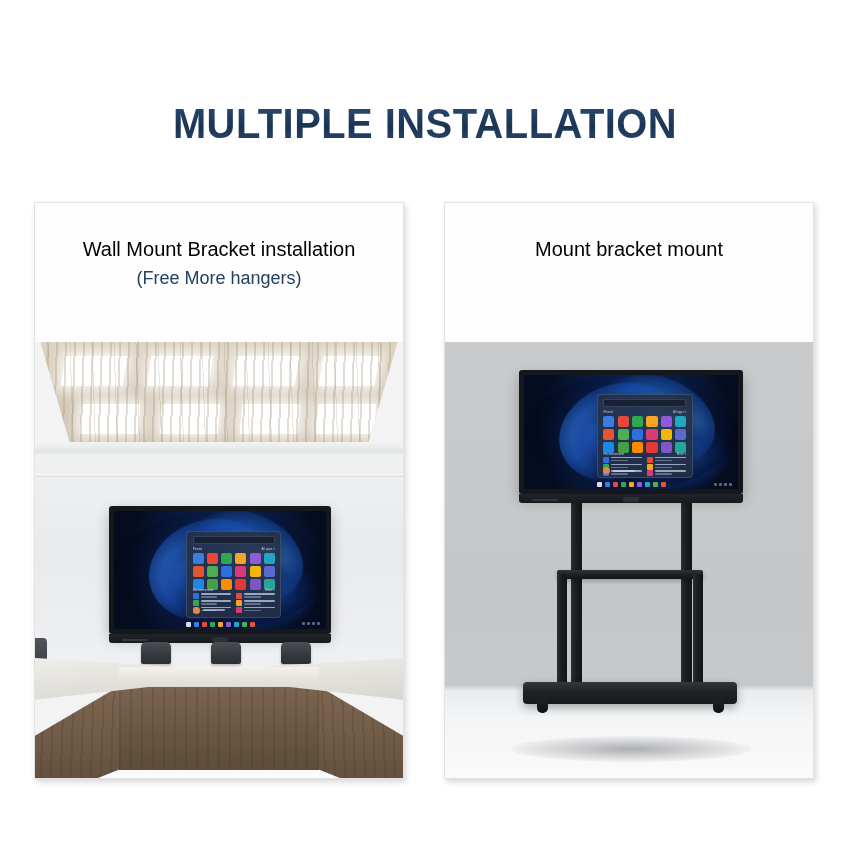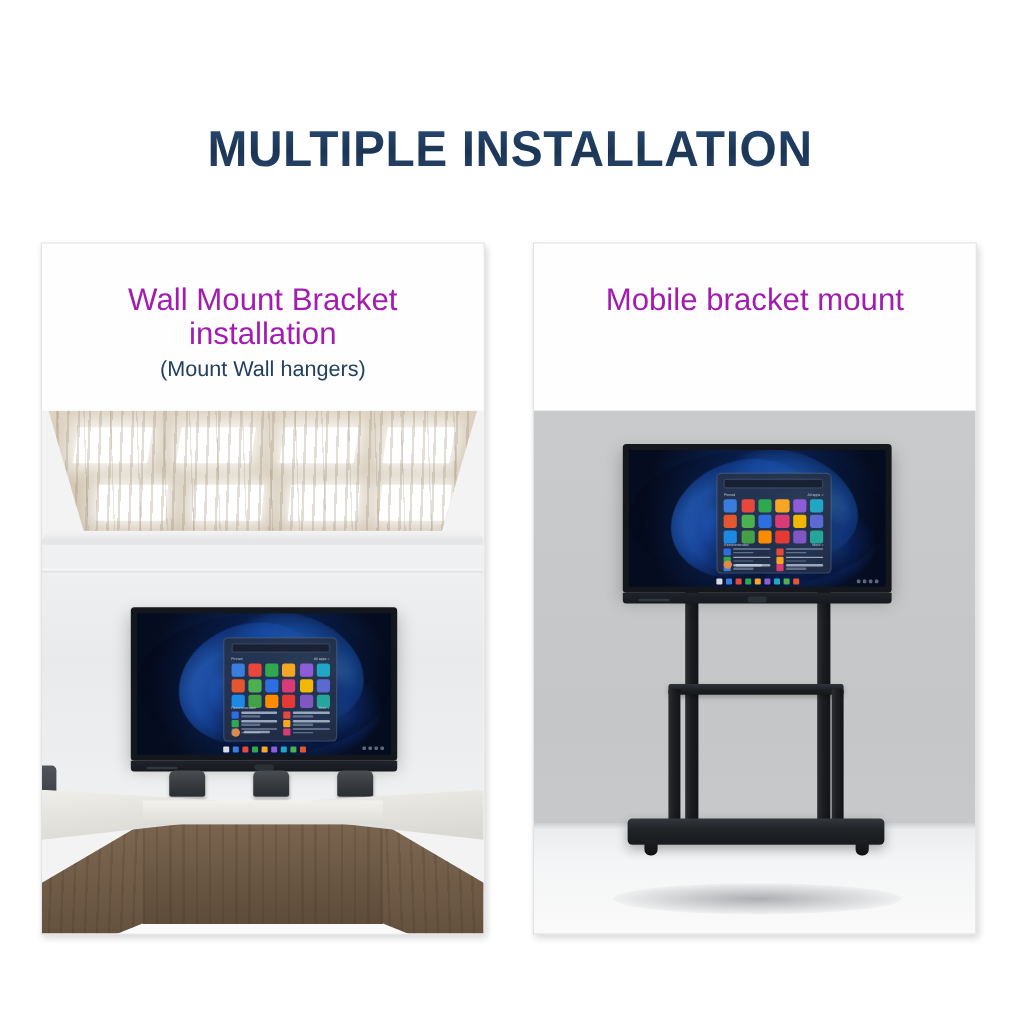--- a/index.html
+++ b/index.html
@@ -54,23 +54,23 @@
     height: 139px;
     box-sizing: border-box;
     padding-top: 32px;
     text-align: center;
     background: #fefefe;
     color: #1d3a5f;
     position: relative;
     z-index: 5;
   }
   .caption-title {
-    font-size: 26px;
+    font-size: 20px;
     line-height: 29px;
-    color: #a21caf;
+    color: #000000;
     padding: 0 18px;
   }
   .caption-sub {
     font-size: 18px;
     line-height: 26px;
     color: #23405f;
     padding: 0 22px;
     margin-top: 1px;
   }
 
@@ -384,21 +384,21 @@
 </style>
 </head>
 <body>
 
 <div id="page-title">MULTIPLE INSTALLATION</div>
 
 <section class="panel" id="panel-left">
 
   <div class="caption">
     <div class="caption-title">Wall Mount Bracket installation</div>
-    <div class="caption-sub">(Mount Wall hangers)</div>
+    <div class="caption-sub">(Free More hangers)</div>
   </div>
 
   <div class="photo" id="photo-left">
 
     <div class="lr-ceiling">
       <div class="lr-lightrow row1">
         <div class="lr-light" style="left:34px;  width:62px;"></div>
         <div class="lr-light" style="left:120px; width:62px;"></div>
         <div class="lr-light" style="left:206px; width:62px;"></div>
         <div class="lr-light" style="left:292px; width:56px;"></div>
@@ -543,21 +543,21 @@
       <div class="lr-table-topR"></div>
       <div class="lr-table-topC"></div>
     </div>
 
   </div>
 </section>
 
 <section class="panel" id="panel-right">
 
   <div class="caption">
-    <div class="caption-title">Mobile bracket mount</div>
+    <div class="caption-title">Mount bracket mount</div>
   </div>
 
   <div class="photo" id="photo-right">
 
     <div class="rr-floor"></div>
     <div class="stand-shadow" style="left:66px; bottom:16px; width:240px; height:26px;"></div>
 
     <div class="stand-post" style="left:126px; top:146px; height:204px;"></div>
     <div class="stand-post" style="left:236px; top:146px; height:204px;"></div>
     <div class="stand-shelf" style="left:112px; top:228px; width:146px; height:9px;"></div>

